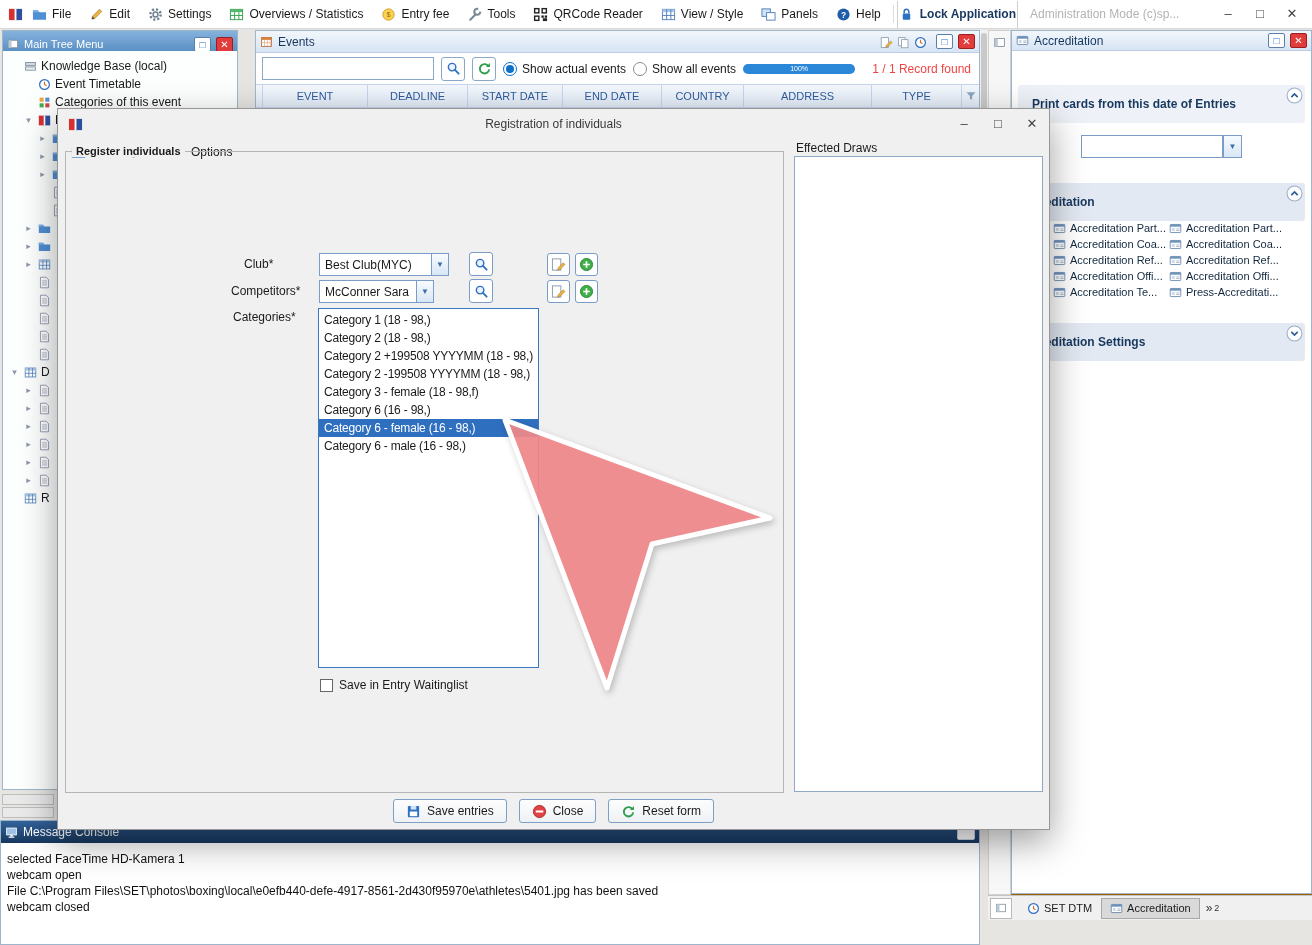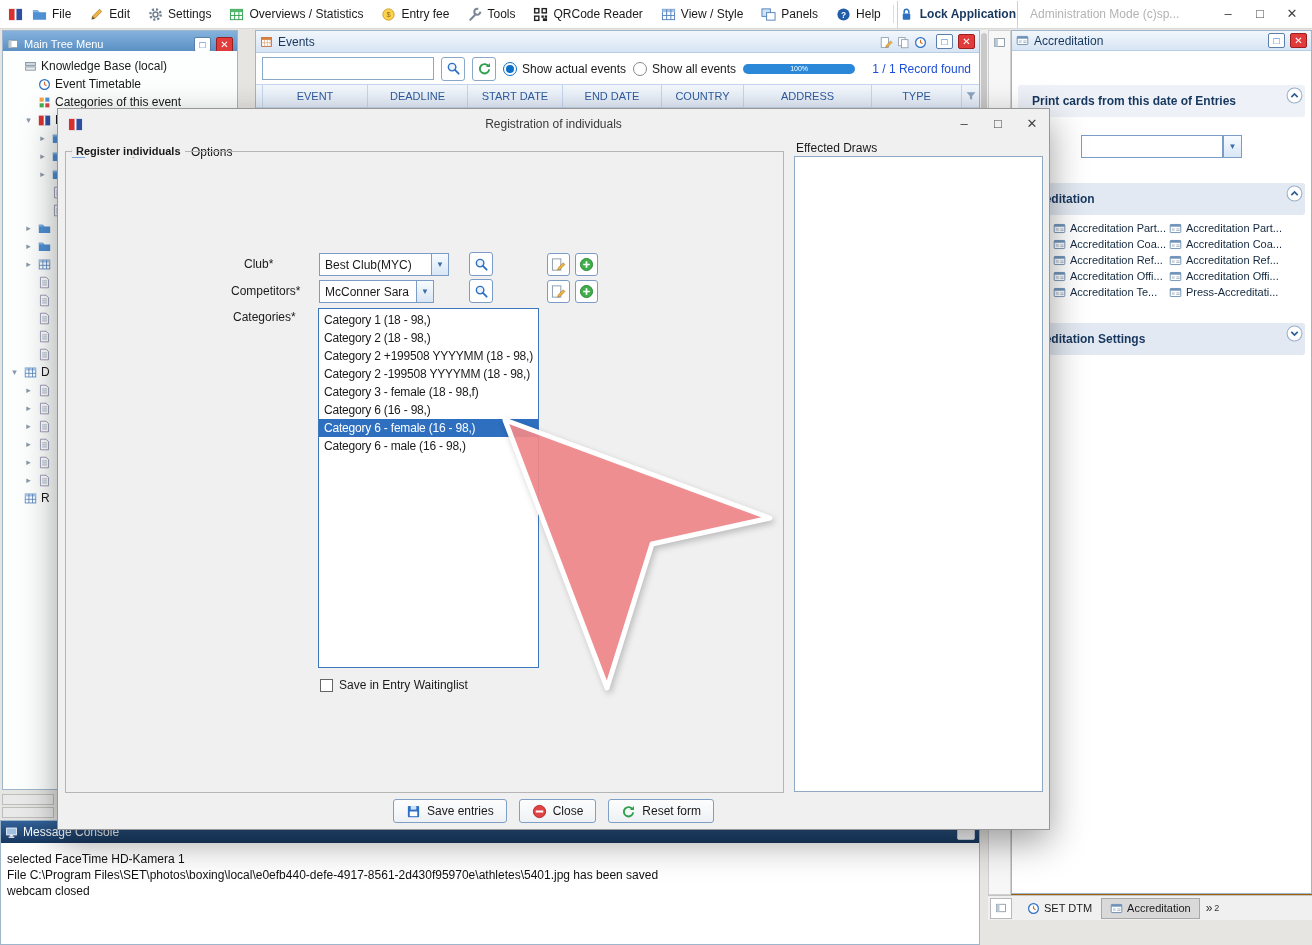--- a/index.html
+++ b/index.html
@@ -42,36 +42,36 @@
   .events-toolbar{height:31px;display:flex;align-items:center;padding:4px 6px;gap:7px;box-sizing:border-box}
   .search-input{width:172px;height:23px;border:1px solid #8aa8c8;box-sizing:border-box;padding:0 4px;font:inherit;outline:none}
   .sqbtn{width:24px;height:24px;border:1px solid #8aa8c8;background:#fff;border-radius:3px;
     display:flex;align-items:center;justify-content:center;box-sizing:border-box}
   .radiogrp{display:flex;align-items:center;gap:5px;white-space:nowrap}
   .radio{width:14px;height:14px;border-radius:50%;border:1px solid #8a8a8a;background:#fff;box-sizing:border-box;position:relative}
   .radio.sel{border:1px solid #0c70c9}
   .radio.sel::after{content:"";position:absolute;inset:2px;background:#0c70c9;border-radius:50%}
   .progressbar{width:112px;height:10px;background:#2b88d8;border-radius:5px;position:relative;flex:0 0 auto}
   .plabel{position:absolute;left:50%;top:1px;transform:translateX(-50%);font-size:7px;color:#fff;line-height:8px}
-  .recfound{margin-left:auto;padding-right:2px;color:#1d4ed8;white-space:nowrap}
+  .recfound{margin-left:auto;padding-right:2px;color:#ef4444;white-space:nowrap}
   .grid-head{display:flex;height:24px;background:linear-gradient(#f4f8fd,#e2ecf8);
     border-top:1px solid #c5d6ee;border-bottom:1px solid #c5d6ee;box-sizing:border-box}
   .gspacer{width:6px;border-right:1px solid #c5d6ee}
   .gcols{display:flex}
   .gcol{display:flex;align-items:center;justify-content:center;color:#2e5c9e;font-size:11px;
     border-right:1px solid #c5d6ee;box-sizing:border-box}
   .gfilter{width:17px;display:flex;align-items:center;justify-content:center}
   .vscroll{position:absolute;left:980px;top:30px;width:8px;height:790px;background:#f0f0f0;z-index:1}
   .vthumb{margin:3px 1px 0 1px;height:150px;background:#c9c9c9;border-radius:3px}
   
   .acc-region{position:absolute;left:988px;top:30px;width:324px;height:890px;background:#a16207;z-index:1;box-sizing:border-box}
   .acc-strip{position:absolute;left:0;top:0;width:23px;bottom:25px;background:#f7f7f7;border:1px solid #d0d0d0;box-sizing:border-box;padding-top:4px;text-align:center}
   .acc-panel{position:absolute;left:23px;top:0;right:0;height:864px;background:#fff;border:1px solid #9db6cc;box-sizing:border-box}
   .acc-body{position:absolute;left:0;right:0;top:20px;bottom:0;background:#fff;overflow:hidden}
-  .sec{position:absolute;height:32px;background:#e3e9f2;border-radius:3px;display:flex;align-items:center;box-sizing:border-box}
+  .sec{position:absolute;height:38px;background:#e3e9f2;border-radius:3px;display:flex;align-items:center;box-sizing:border-box}
   .seclabel{font-weight:bold;color:#17375e;font-size:12px;white-space:nowrap}
   .chev{position:absolute;right:8px;top:2px}
   .dateinput{position:absolute;left:69px;top:84px;width:142px;height:23px;border:1px solid #7a9cc6;background:#fff;box-sizing:border-box;font:inherit;padding:0 4px;outline:none}
   .ddbtn{position:absolute;left:211px;top:84px;width:19px;height:23px;border:1px solid #7a9cc6;box-sizing:border-box;
     background:linear-gradient(#f7fbff,#d8e6f5);color:#3a6ea5;font-size:8px;display:flex;align-items:center;justify-content:center}
   .cards{position:absolute;top:170px;display:flex;flex-direction:column;gap:2px}
   .citm{display:flex;align-items:center;gap:4px;white-space:nowrap;font-size:11px;color:#13293f;height:14px}
   .acc-tabs{position:absolute;left:0;right:0;bottom:0;height:25px;background:#f0f0f0;border-top:1px solid #c4c4c4;
     display:flex;align-items:center;gap:2px;padding:0 2px;box-sizing:border-box}
   .tabicon-box{width:20px;height:19px;border:1px solid #b9b9b9;background:#fff;display:flex;align-items:center;justify-content:center;margin-right:4px}
@@ -738,20 +738,21 @@
   <div class="panel-title dark-title">
     <svg class="ic s13">
         <use href="#i-monitor"></use>
       </svg>
     <span>Message Console</span>
     <span class="spacer"></span>
     <span class="cbtn"></span>
   </div>
   <div class="console-body" id="consoleLines">
       <div class="cline">selected FaceTime HD-Kamera 1</div>
+      <div class="cline">webcam open</div>
       <div class="cline">File C:\Program Files\SET\photos\boxing\local\e0efb440-defe-4917-8561-2d430f95970e\athletes\5401.jpg has been saved</div>
       <div class="cline">webcam closed</div>
     </div>
 </div>
 
 <div class="dialog">
   <div class="dlg-title">
     <span class="t">Registration of individuals</span>
     <svg class="ic" style="position:relative;z-index:2">
         <use href="#i-flag"></use>

